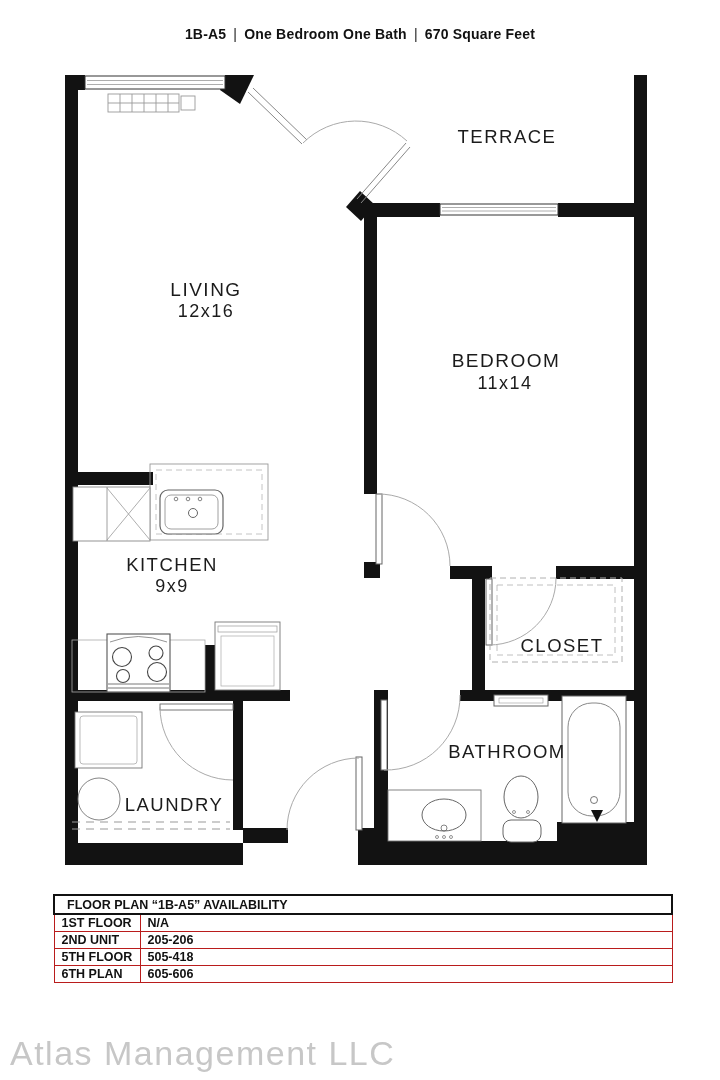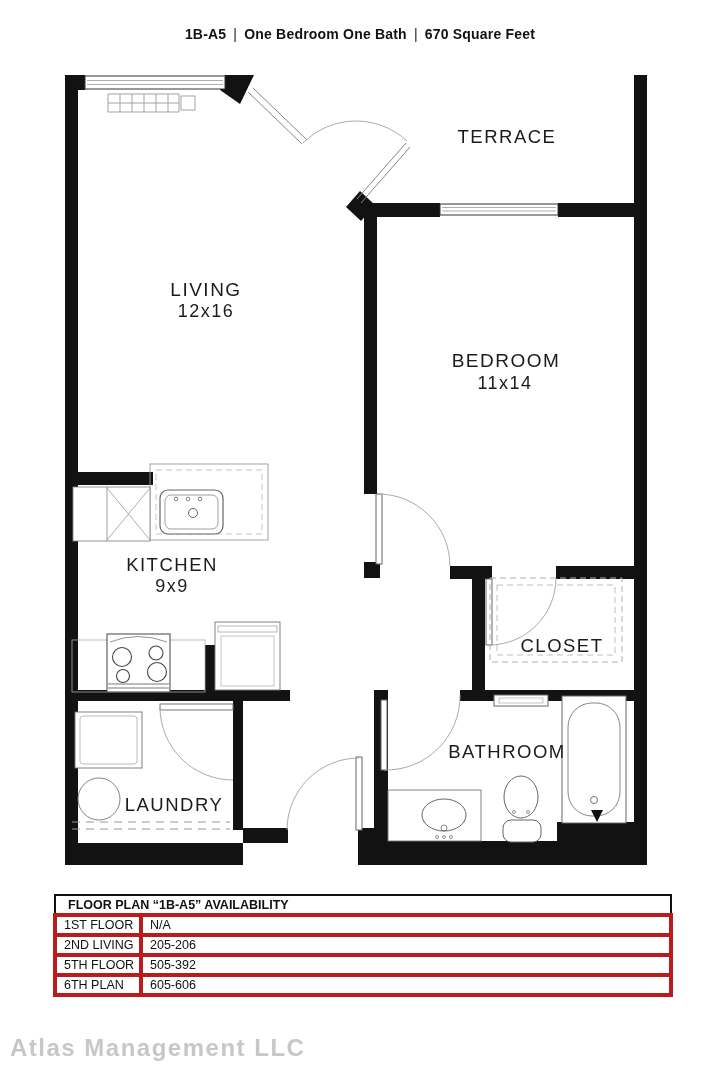--- a/index.html
+++ b/index.html
@@ -5,28 +5,28 @@
   html,body{margin:0;padding:0;background:#ffffff;}
   #page{position:relative;width:720px;height:1080px;background:#fff;overflow:hidden;
         font-family:"Liberation Sans",sans-serif;}
   #plan-title{position:absolute;top:26px;left:0;width:720px;text-align:center;
         font-size:14px;font-weight:bold;color:#111;letter-spacing:.2px;}
   #plan-title .sep{font-weight:400;margin:0 7px;color:#222;}
   svg{position:absolute;top:0;left:0;}
   .roomlbl{fill:#1b1b1b;letter-spacing:1.5px;}
   table#avail{position:absolute;left:53px;top:894px;width:620px;border-collapse:collapse;
         table-layout:fixed;font-size:12.5px;color:#111;}
-  table#avail td{border:4px solid #b91c1c;height:16px;padding:0 0 0 7px;vertical-align:middle;
-        white-space:nowrap;overflow:hidden;}
+  table#avail td{border:1px solid #b91c1c;height:16px;padding:0 0 0 7px;vertical-align:middle;
+        white-space:nowrap;overflow:hidden;font-weight:bold;}
   table#avail .outer{border:2px solid #111;}
   table#avail tr.t-title td{font-weight:bold;height:17px;padding-left:12px;}
   table#avail tr.t-cols td{font-weight:bold;}
   col.c1{width:86px;}
-  #watermark{position:absolute;left:10px;top:1034px;font-size:24px;color:#c7c7c7;
-        letter-spacing:1.5px;font-weight:700;}
+  #watermark{position:absolute;left:10px;top:1034px;font-size:34px;color:#c7c7c7;
+        letter-spacing:1.5px;font-weight:400;}
   #footnote{position:absolute;left:228px;top:1055px;font-size:11.5px;font-style:italic;
         color:#2a2a2a;margin-top:40px;}
 </style>
 </head>
 <body>
 
 <div id="page">
 
   <div id="plan-title">
     <span>1B-A5</span><span class="sep">|</span><span>One Bedroom One Bath</span><span class="sep">|</span><span>670 Square Feet</span>
@@ -186,26 +186,26 @@
       </colgroup>
     <tbody>
         <tr class="t-title">
       <td class="outer" colspan="2">FLOOR PLAN “1B-A5” AVAILABILITY</td>
     </tr>
     <tr>
       <td>1ST FLOOR</td>
       <td>N/A</td>
     </tr>
     <tr>
-      <td>2ND LIVING</td>
+      <td>2ND UNIT</td>
       <td>205-206</td>
     </tr>
     <tr>
       <td>5TH FLOOR</td>
-      <td>505-392</td>
+      <td>505-418</td>
     </tr>
     <tr>
       <td>6TH PLAN</td>
       <td>605-606</td>
     </tr>
   </tbody>
     </table>
 
   <div id="watermark">Atlas Management LLC</div>
   <div id="footnote">*Balconies and Juliette Balconies vary in size and availability.</div>

